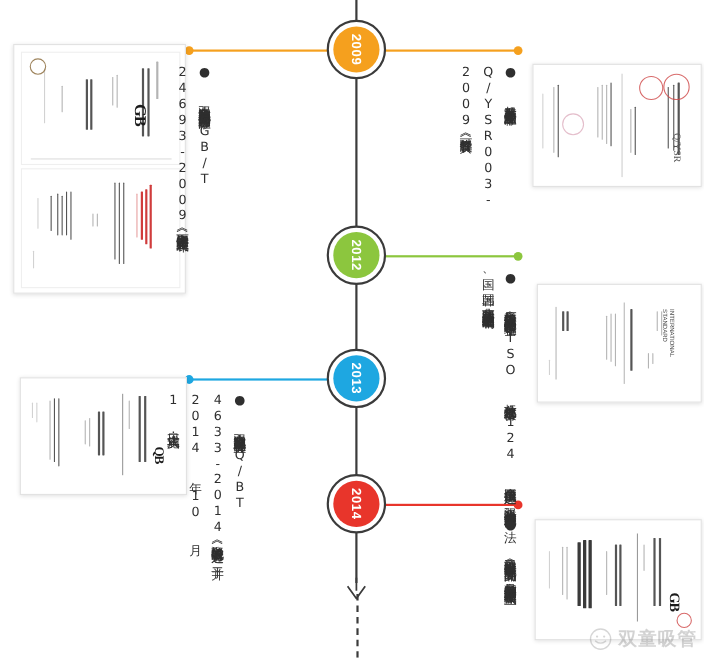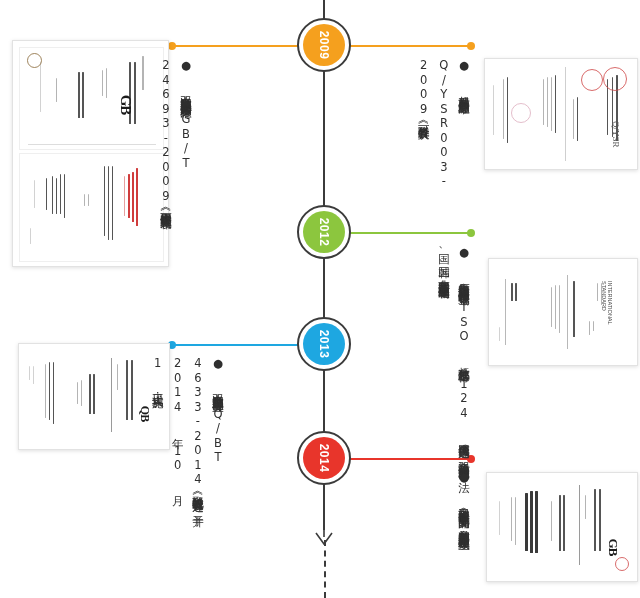--- a/index.html
+++ b/index.html
@@ -278,14 +278,23 @@
     <div class="bar light" style="left:64px;top:28px;width:1.1px;height:40px;"></div>
     <div class="bar" style="left:48px;top:18px;width:2.6px;height:62px;background:#3a3a3a;"></div>
     <div class="bar" style="left:43px;top:18px;width:2.6px;height:62px;background:#3a3a3a;"></div>
     <div class="bar" style="left:38px;top:20px;width:2.6px;height:58px;background:#3a3a3a;"></div>
     <div class="bar light" style="left:28px;top:24px;width:1.1px;height:48px;"></div>
     <div class="bar light" style="left:24px;top:24px;width:1.1px;height:44px;"></div>
     <div class="bar vlight" style="left:12px;top:28px;width:1px;height:34px;"></div>
     <div class="seal" style="left:128px;top:84px;width:12px;height:12px;border-color:#cf4a4a;"></div>
   </div>
 
+  <div class="watermark">
+    <svg class="wm-face" viewBox="0 0 24 24">
+      <circle cx="12" cy="12" r="10" fill="none" stroke="#7a7a7a" stroke-width="1.4"></circle>
+      <circle cx="8.5" cy="9.5" r="1.1" fill="#7a7a7a"></circle>
+      <circle cx="15.5" cy="9.5" r="1.1" fill="#7a7a7a"></circle>
+      <path d="M7 14 Q12 18 17 14" fill="none" stroke="#7a7a7a" stroke-width="1.4" stroke-linecap="round"></path>
+    </svg>
+    <span class="wm-text">双童吸管</span>
+  </div>
 
 </div>
 
 </body></html>

